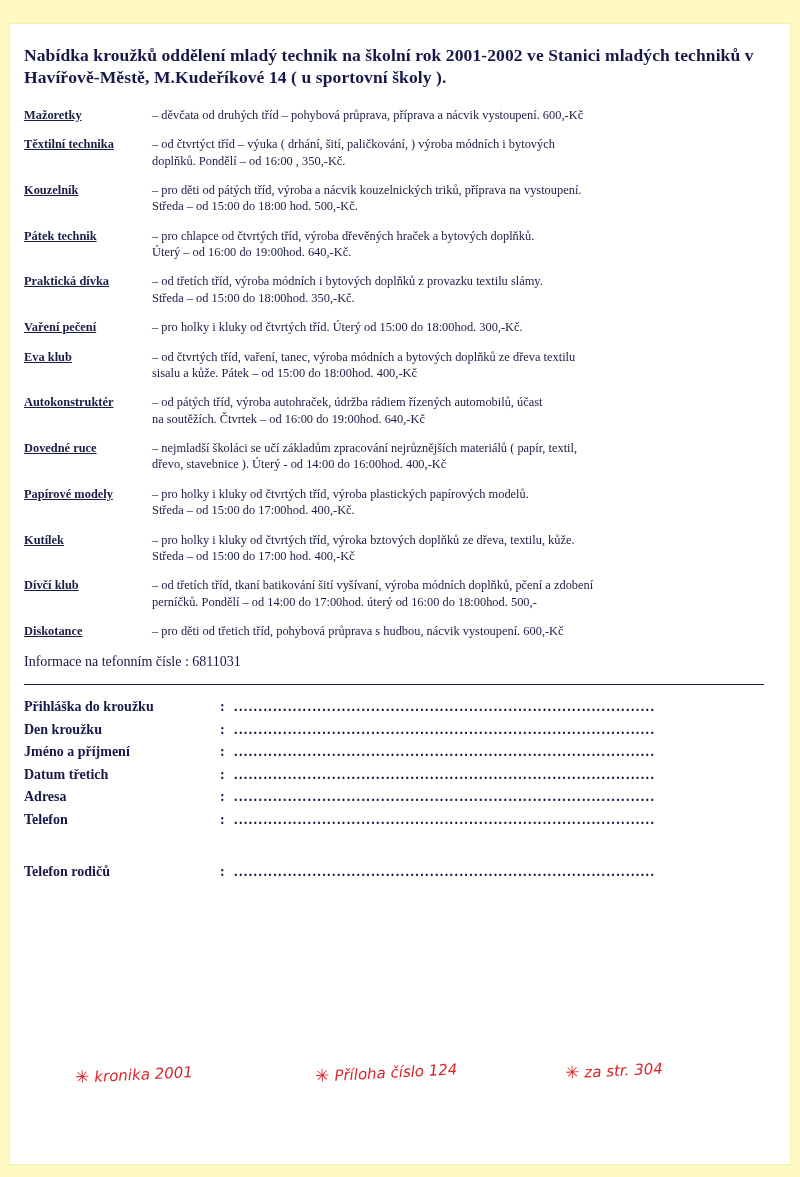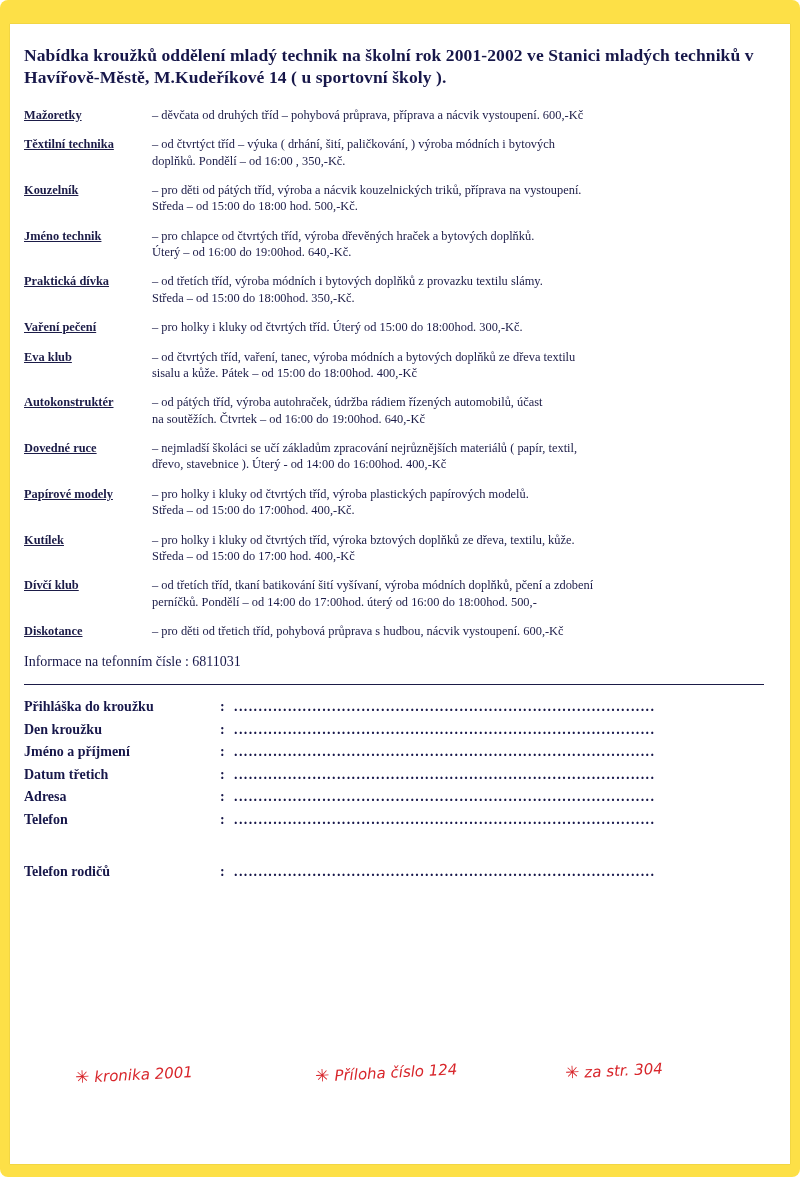--- a/index.html
+++ b/index.html
@@ -8,23 +8,22 @@
     background: #ffffff;
   }
   body {
     font-family: "Liberation Serif", serif;
     color: #1a1a3c;
   }
   .page {
     position: relative;
     width: 800px;
     height: 1177px;
-    background: #fde047;
+    background: #fef9c3;
     overflow: hidden;
-    border-radius: 8px;
   }
   .sheet {
     position: absolute;
     left: 10px;
     top: 24px;
     width: 780px;
     height: 1140px;
     background: #ffffff;
     box-shadow: 0 0 1px rgba(0,0,0,0.25);
   }
@@ -155,21 +154,21 @@
             </td>
           </tr>
           <tr>
             <td class="club-name"><span>Kouzelník</span></td>
             <td class="club-desc">
               <span>– pro děti od pátých tříd, výroba a nácvik kouzelnických triků, příprava na vystoupení.</span>
               <span class="desc-line2">Středa – od 15:00 do 18:00 hod. 500,-Kč.</span>
             </td>
           </tr>
           <tr>
-            <td class="club-name"><span>Jméno technik</span></td>
+            <td class="club-name"><span>Pátek technik</span></td>
             <td class="club-desc">
               <span>– pro chlapce od čtvrtých tříd, výroba dřevěných hraček a bytových doplňků.</span>
               <span class="desc-line2">Úterý – od 16:00 do 19:00hod. 640,-Kč.</span>
             </td>
           </tr>
           <tr>
             <td class="club-name"><span>Praktická dívka</span></td>
             <td class="club-desc">
               <span>– od třetích tříd, výroba módních i bytových doplňků z provazku textilu slámy.</span>
               <span class="desc-line2">Středa – od 15:00 do 18:00hod. 350,-Kč.</span>

